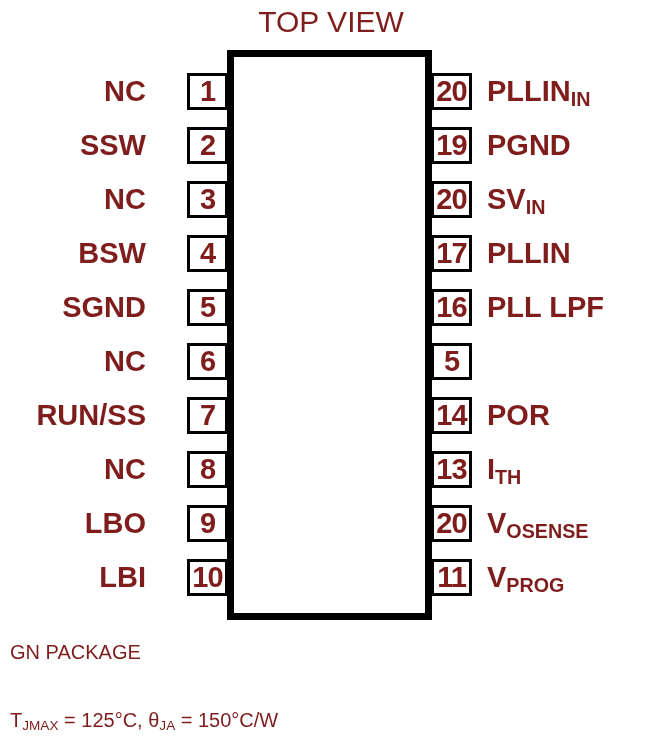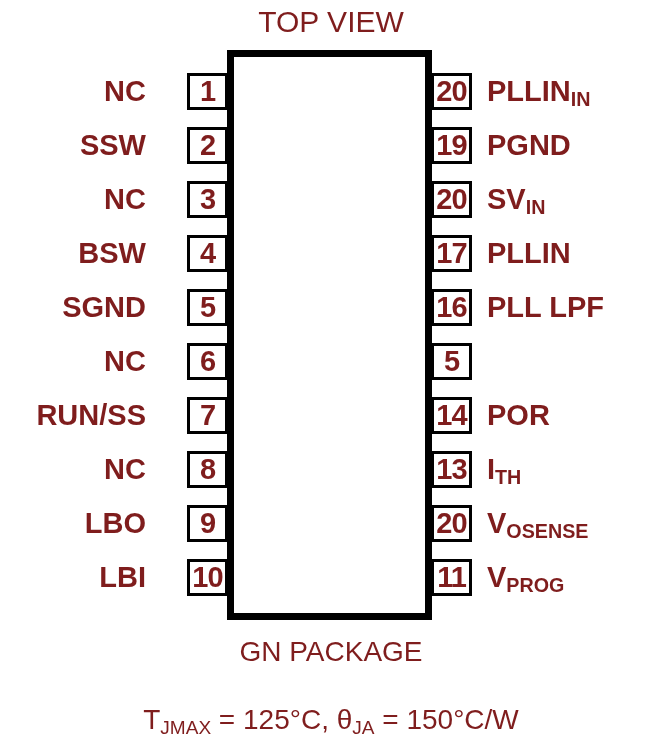--- a/index.html
+++ b/index.html
@@ -70,22 +70,22 @@
   .row-left .pin-label { right: 482px; }
   .row-right .pin-label { left: 487px; }
   .sub {
     font-size: 0.68em;
     vertical-align: -0.24em;
   }
   .footer-line {
     position: absolute;
     left: 10px;
     right: 0;
-    text-align: center;
-    font-size: 28px;
+    text-align: left;
+    font-size: 20px;
     line-height: 34px;
     white-space: nowrap;
   }
   .footer-line.l1 { top: 635px; }
   .footer-line.l2 { top: 669px; }
   .footer-line.l3 { top: 703px; }
 </style>
 </head>
 <body>
 

